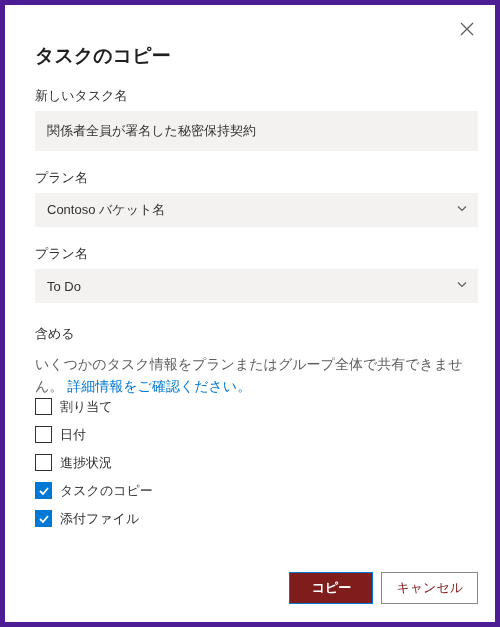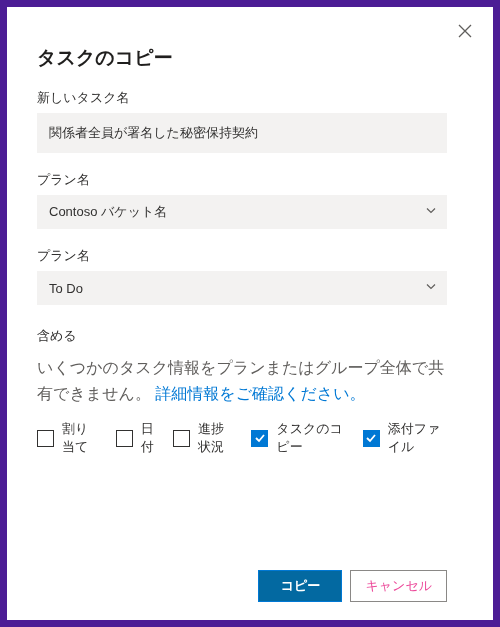--- a/index.html
+++ b/index.html
@@ -8,23 +8,23 @@
     font-family: "Segoe UI", "Yu Gothic UI", "Meiryo", sans-serif;
     background: #fff;
     color: #323130;
     width: 500px;
     height: 627px;
     overflow: hidden;
   }
   .dialog {
     width: 500px;
     height: 627px;
-    border: 7px solid #4c1d95;
+    border: 5px solid #4c1d95;
     position: relative;
-    padding: 18px 46px 18px 30px;
+    padding: 18px 17px 18px 30px;
     display: flex;
     flex-direction: column;
   }
   .close-btn {
     position: absolute;
     top: 10px;
     right: 14px;
     width: 28px;
     height: 28px;
     border: none;
@@ -81,31 +81,30 @@
     color: #605e5c;
   }
   .include-block { margin-top: 4px; }
   .include-label {
     font-size: 13px;
     color: #323130;
     margin-bottom: 10px;
     display: block;
   }
   .help-text {
-    font-size: 16px;
+    font-size: 14px;
     color: #605e5c;
     line-height: 1.6;
-    margin-bottom: 14px;
   }
   .help-text a {
     color: #0078d4;
     text-decoration: none;
     cursor: pointer;
   }
-  .check-list { display: flex; flex-direction: row; gap: 16px; }
+  .check-list { display: flex; flex-direction: column; gap: 10px; }
   .check-item {
     display: flex;
     align-items: center;
     gap: 8px;
     font-size: 13px;
     cursor: pointer;
   }
   .chk {
     width: 17px;
     height: 17px;
@@ -129,27 +128,27 @@
     gap: 8px;
     padding-top: 14px;
   }
   .btn {
     min-width: 84px;
     height: 32px;
     font-size: 13px;
     font-family: inherit;
     border: 1px solid #8a8886;
     background: #fff;
-    color: #ec4899;
+    color: #7f1d1d;
     cursor: pointer;
     padding: 0 14px;
   }
   .btn.primary {
     border-color: #0078d4;
-    background: #0369a1;
+    background: #7f1d1d;
     color: #fff;
     font-weight: 600;
   }
 </style>
 </head>
 <body>
 
 <div class="dialog">
 
   <button class="close-btn">

